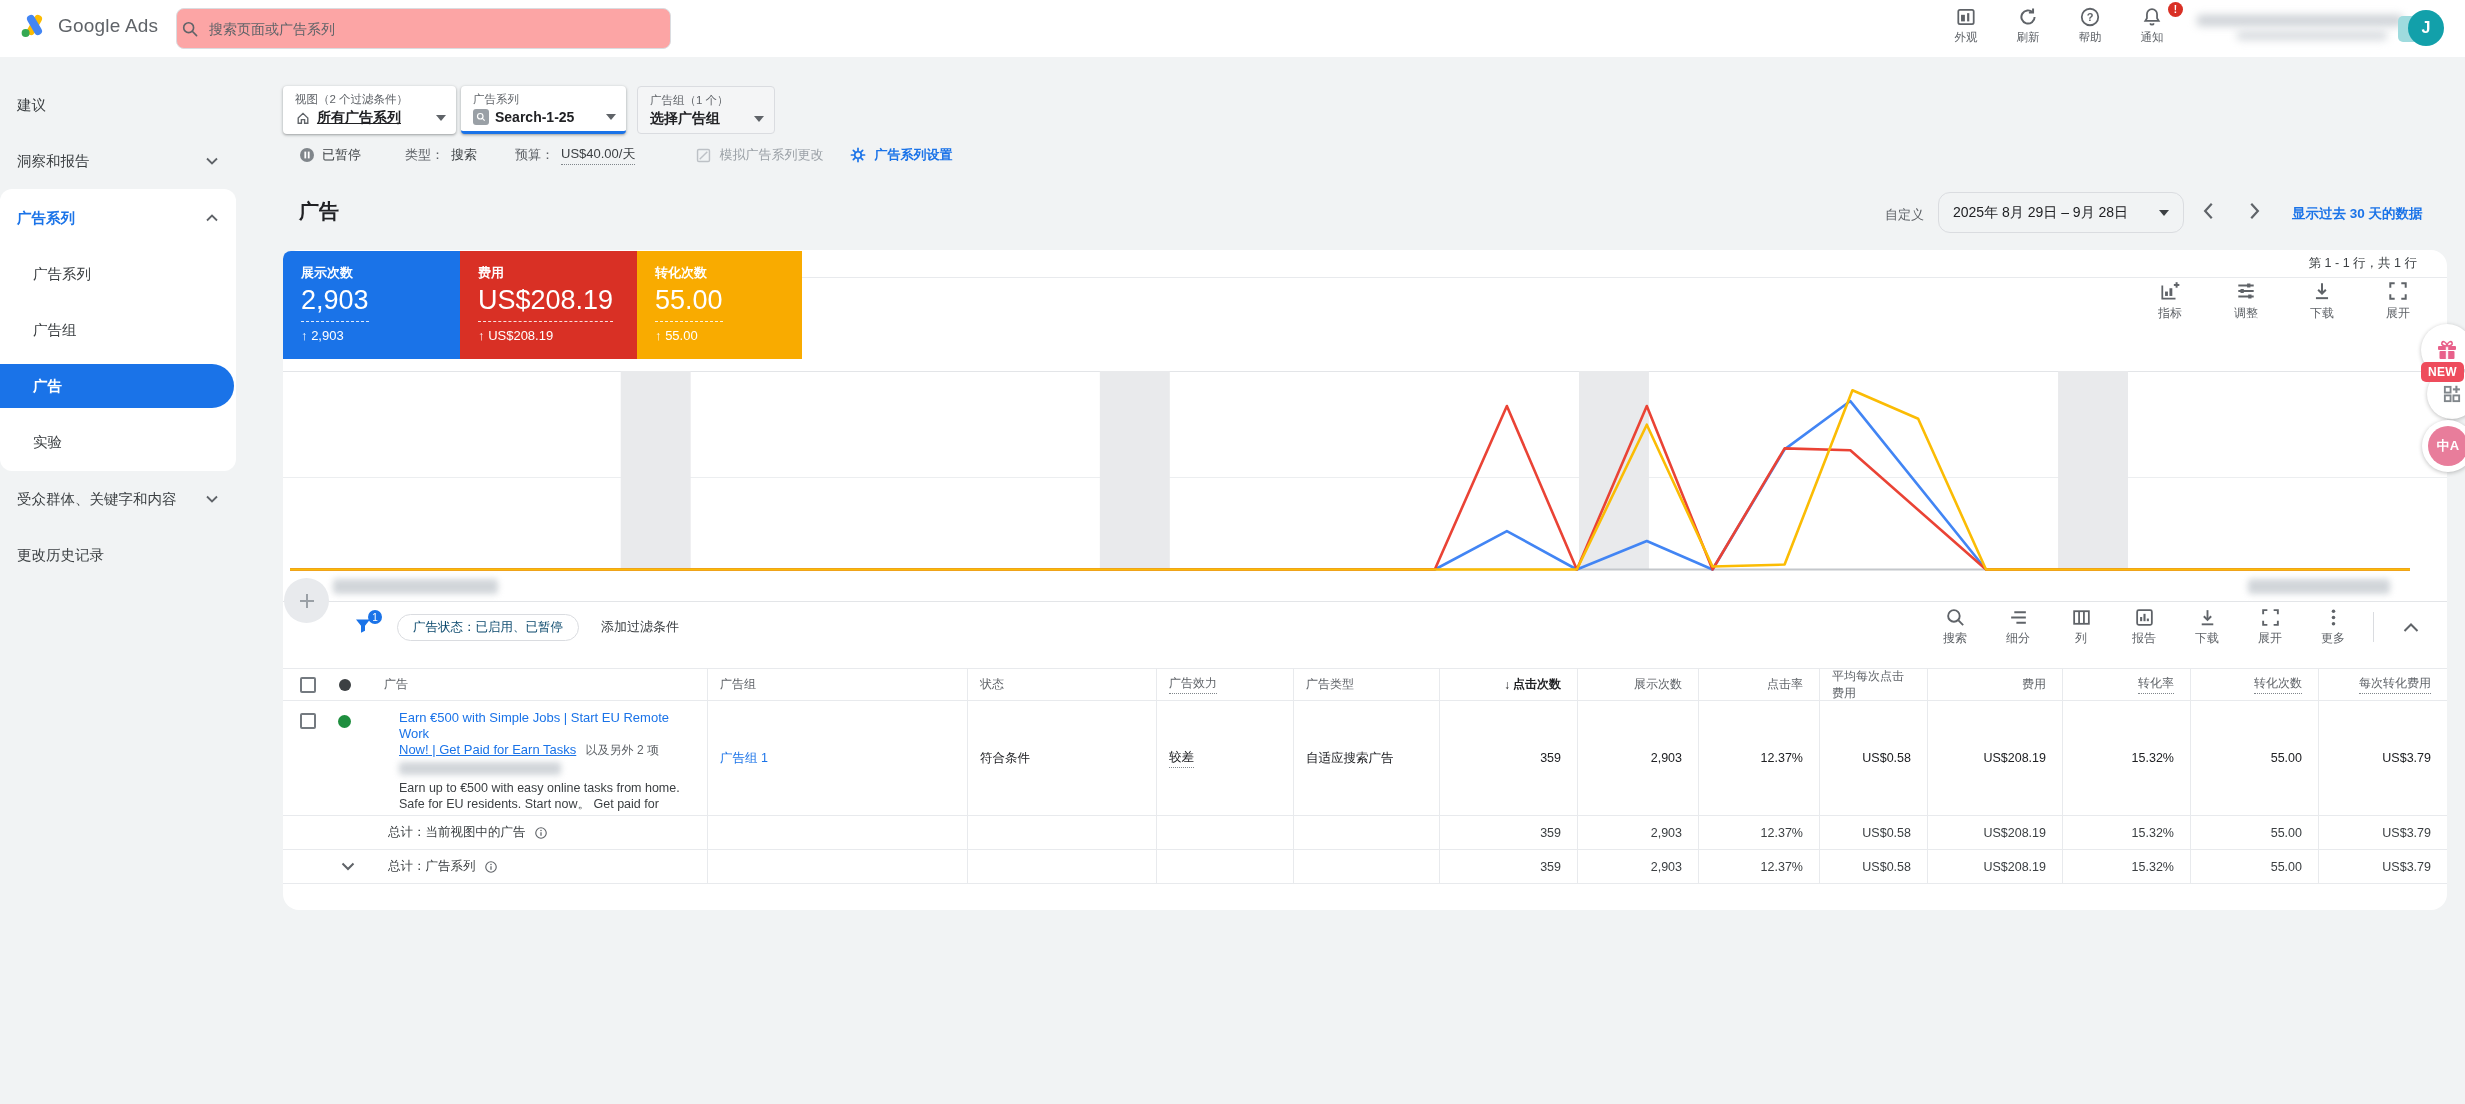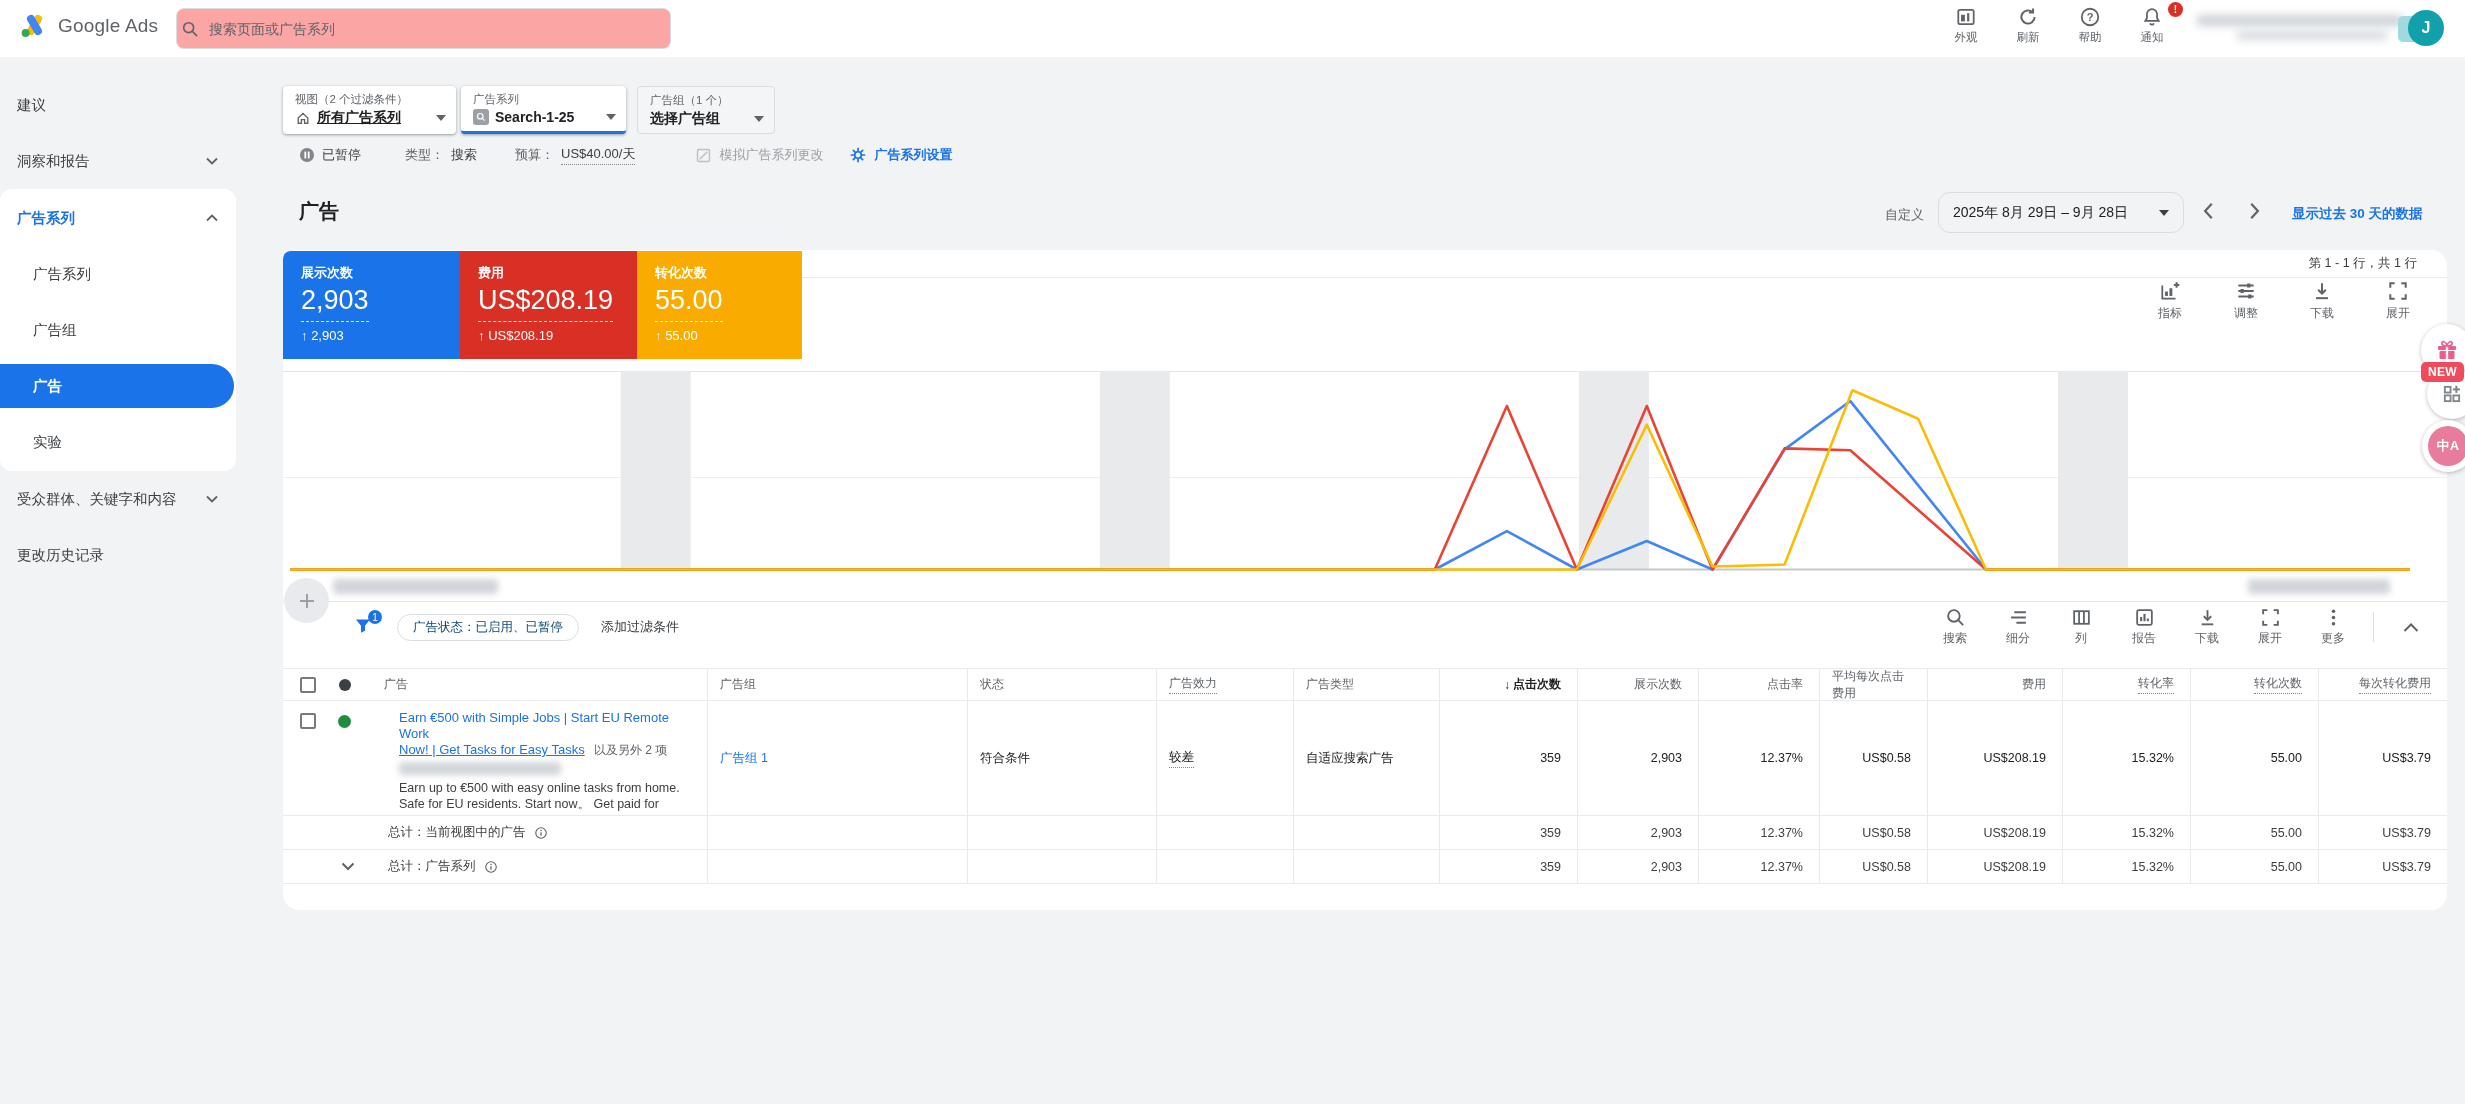--- a/index.html
+++ b/index.html
@@ -561,21 +561,21 @@
         </div>
         <div class="tcell c12 num">
           <span class="dotted ">每次转化费用</span>
         </div>
       </div>
       <div class="trow adrow">
         <div class="tcell c0 first">
           <span class="cb" style="margin:12px 0 0 17px;"></span>
           <span class="gdot" style="margin:14px 0 0 22px;"></span>
           <div class="adcol" style="margin-left:48px; width:305px;">
-            <div class="adtitle"><span class="l1">Earn €500 with Simple Jobs | Start EU Remote Work</span><br><span class="l2 ul">Now! | Get Tasks for Easy Tasks</span><span class="more-ads"> 以及另外 2 项</span></div>
+            <div class="adtitle"><span class="l1">Earn €500 with Simple Jobs | Start EU Remote Work</span><br><span class="l2 ul">Now! | Get Paid for Earn Tasks</span><span class="more-ads"> 以及另外 2 项</span></div>
             <div class="redact ad-url-redact"></div>
             <div class="addesc"><span class="d1">Earn up to €500 with easy online tasks from home.</span><br><span class="d2">Safe for EU residents. Start now。 Get paid for quick...</span></div>
             <div class="adlinks"><span class="link">查看素材资源详情</span><span class="mid">·</span><span class="link">预览广告</span></div>
           </div>
         </div>
         <div class="tcell c1">
           <span class="link">广告组 1</span>
         </div>
         <div class="tcell c2">符合条件</div>
         <div class="tcell c3">

